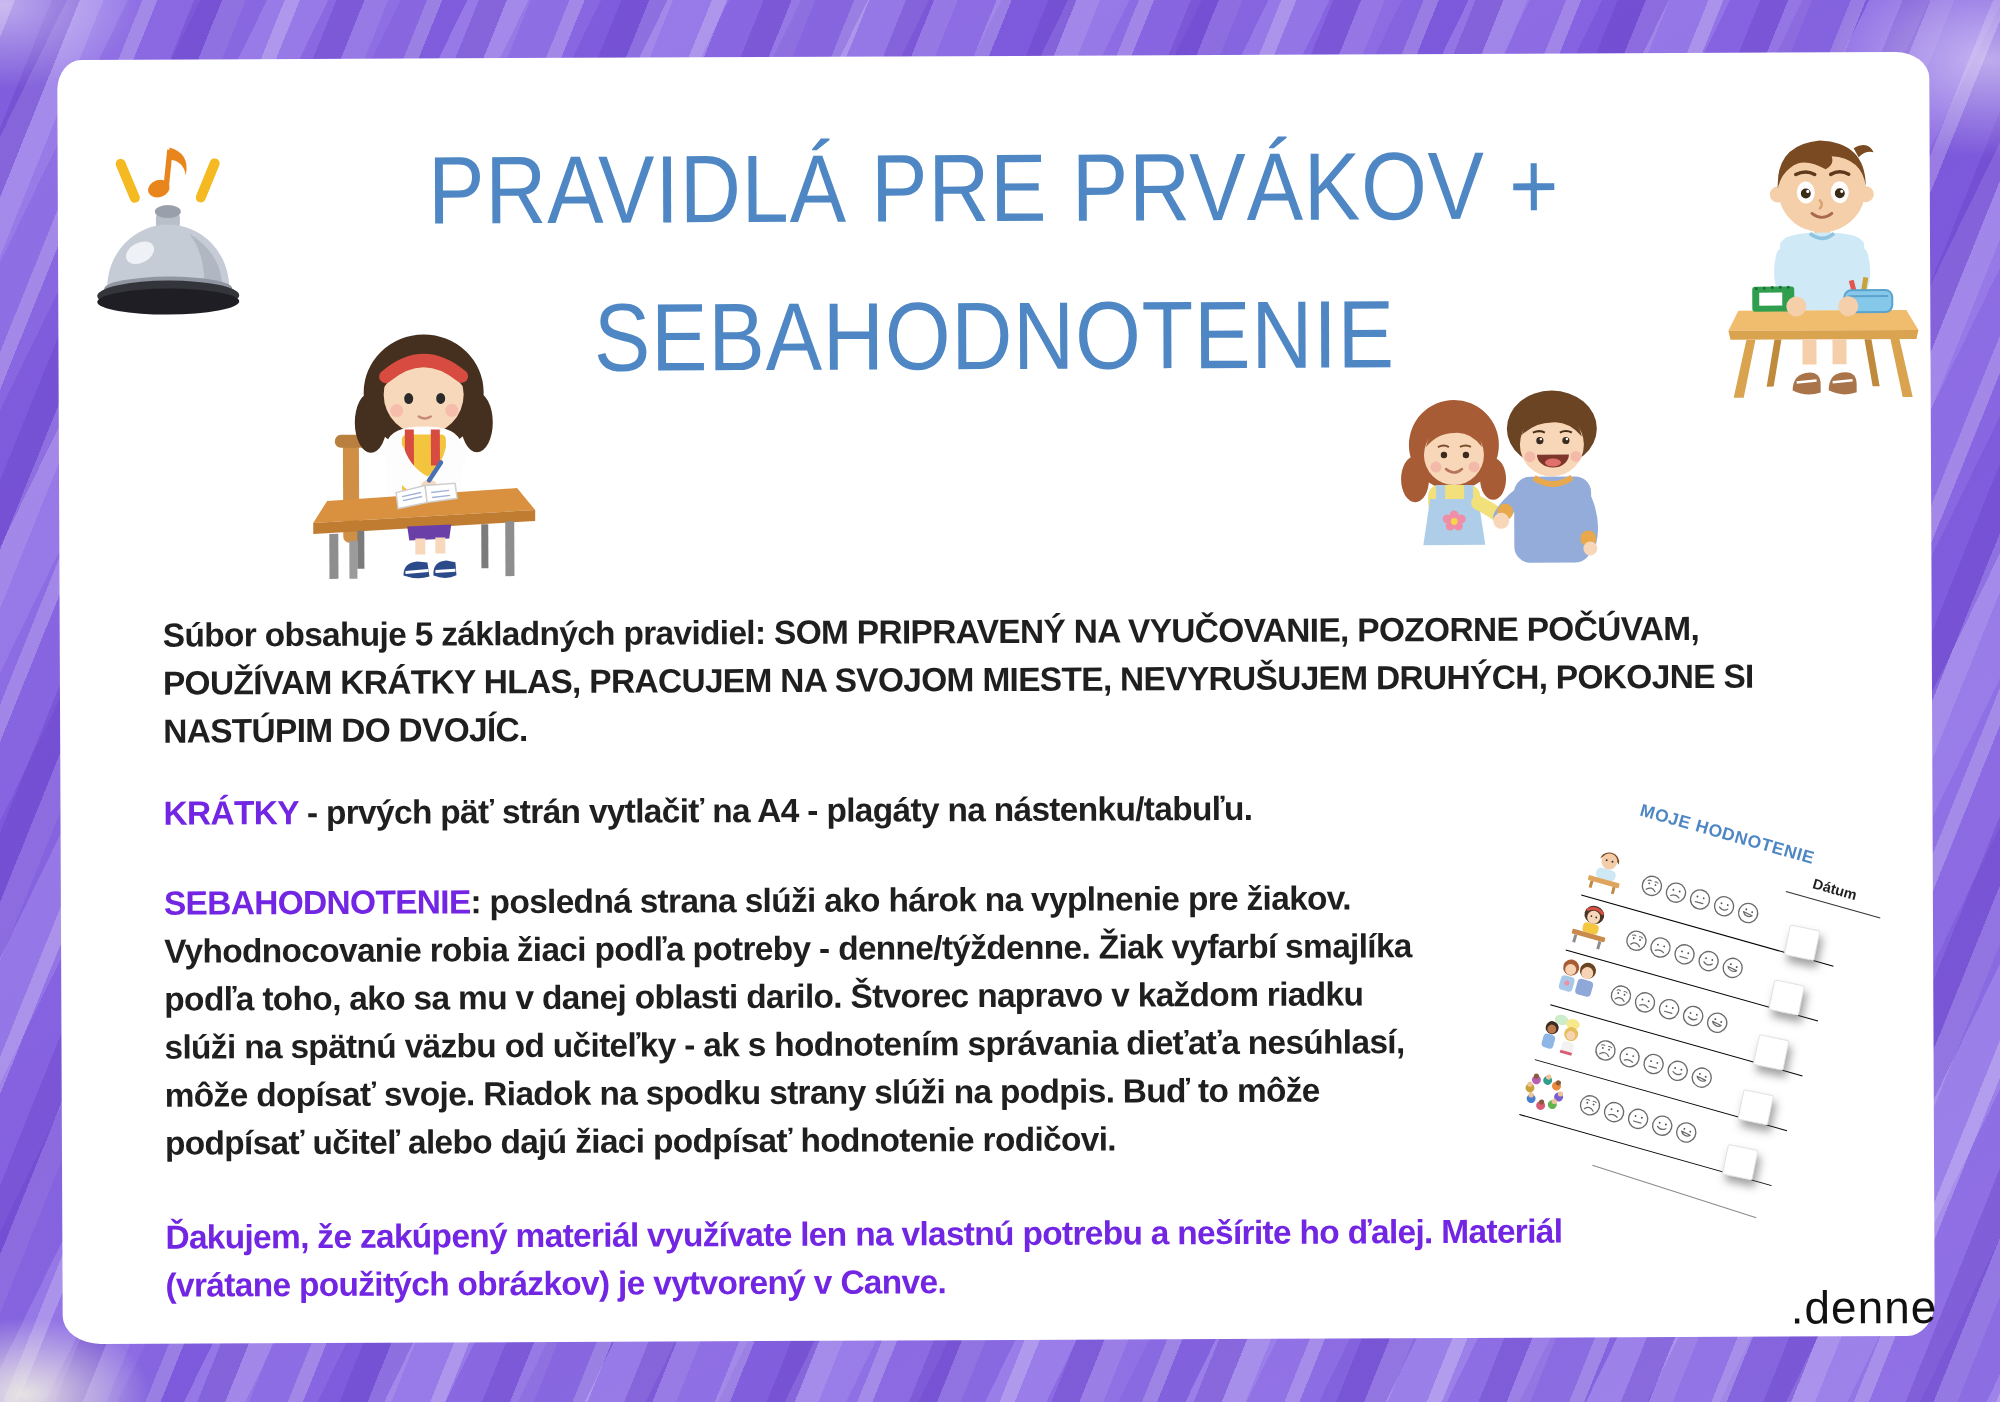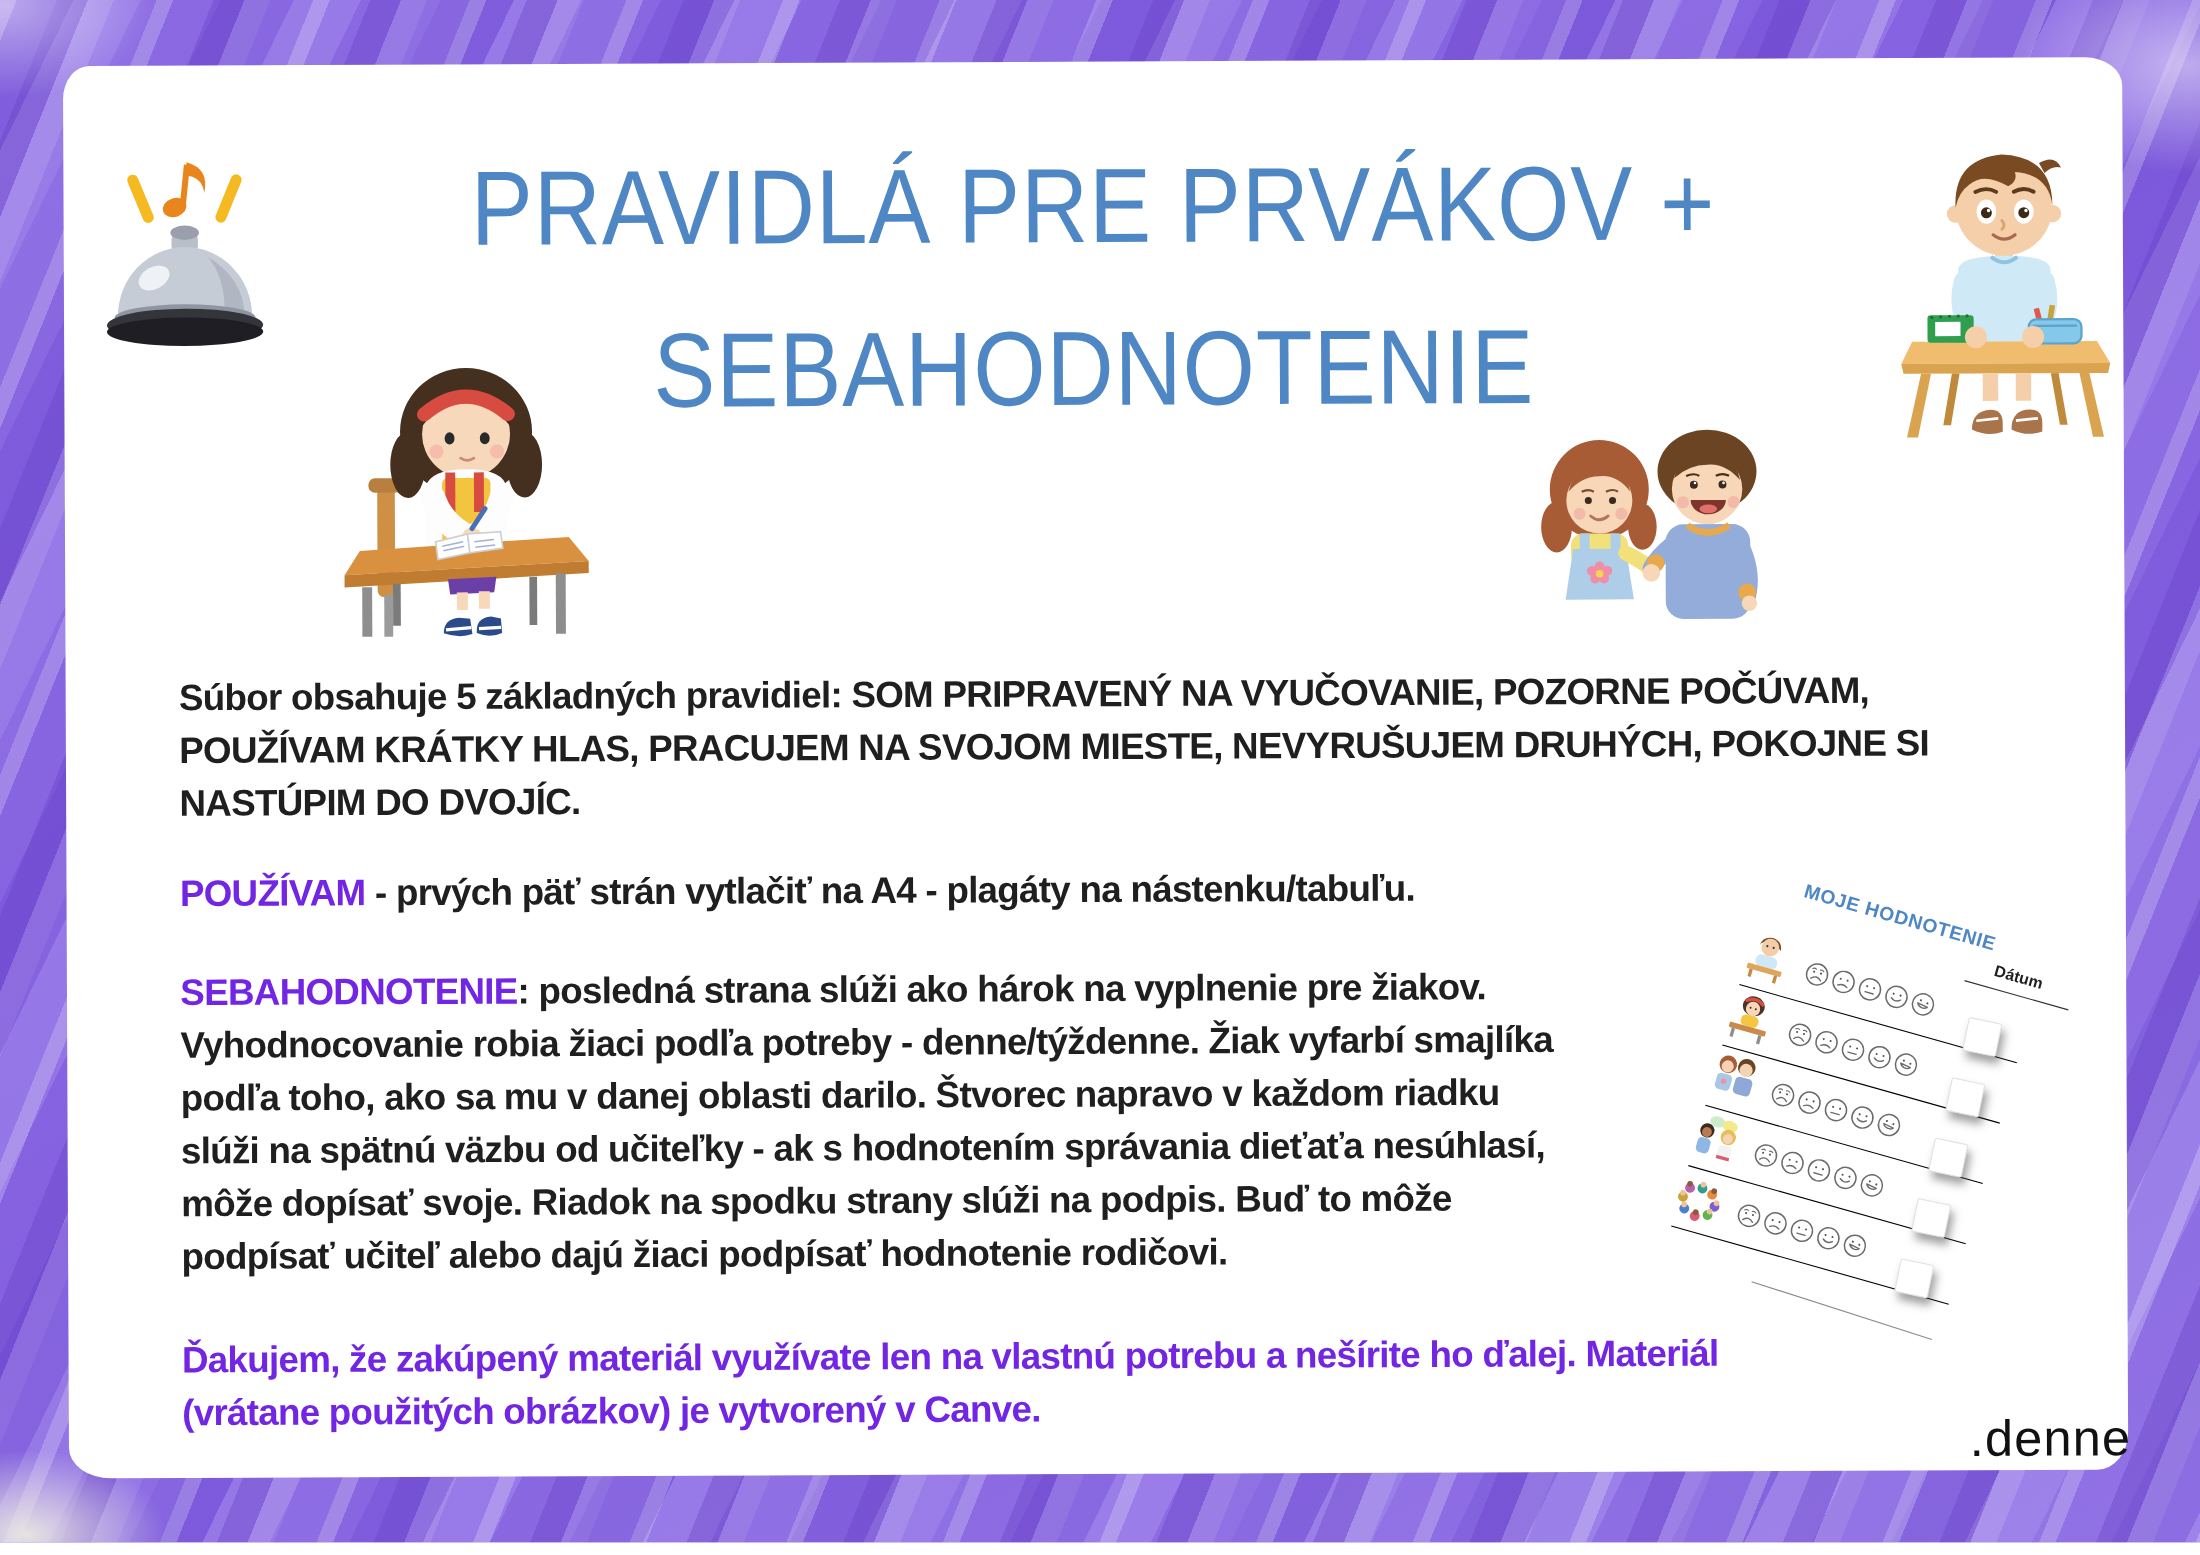--- a/index.html
+++ b/index.html
@@ -349,21 +349,21 @@
       </svg>
     </div>
 
     <div class="para intro">
       <div>Súbor obsahuje 5 základných pravidiel: SOM PRIPRAVENÝ NA VYUČOVANIE, POZORNE POČÚVAM,</div>
       <div>POUŽÍVAM KRÁTKY HLAS, PRACUJEM NA SVOJOM MIESTE, NEVYRUŠUJEM DRUHÝCH, POKOJNE SI</div>
       <div>NASTÚPIM DO DVOJÍC.</div>
     </div>
 
     <div class="para plag">
-      <span class="accent">POUŽÍVAM</span><span> - prvých päť strán vytlačiť na A4 - plagáty na nástenku/tabuľu.</span>
+      <span class="accent">KRÁTKY</span><span> - prvých päť strán vytlačiť na A4 - plagáty na nástenku/tabuľu.</span>
     </div>
 
     <div class="para seba">
       <div><span class="accent">SEBAHODNOTENIE</span><span>: posledná strana slúži ako hárok na vyplnenie pre žiakov.</span></div>
       <div>Vyhodnocovanie robia žiaci podľa potreby - denne/týždenne. Žiak vyfarbí smajlíka</div>
       <div>podľa toho, ako sa mu v danej oblasti darilo. Štvorec napravo v každom riadku</div>
       <div>slúži na spätnú väzbu od učiteľky - ak s hodnotením správania dieťaťa nesúhlasí,</div>
       <div>môže dopísať svoje. Riadok na spodku strany slúži na podpis. Buď to môže</div>
       <div>podpísať učiteľ alebo dajú žiaci podpísať hodnotenie rodičovi.</div>
     </div>

